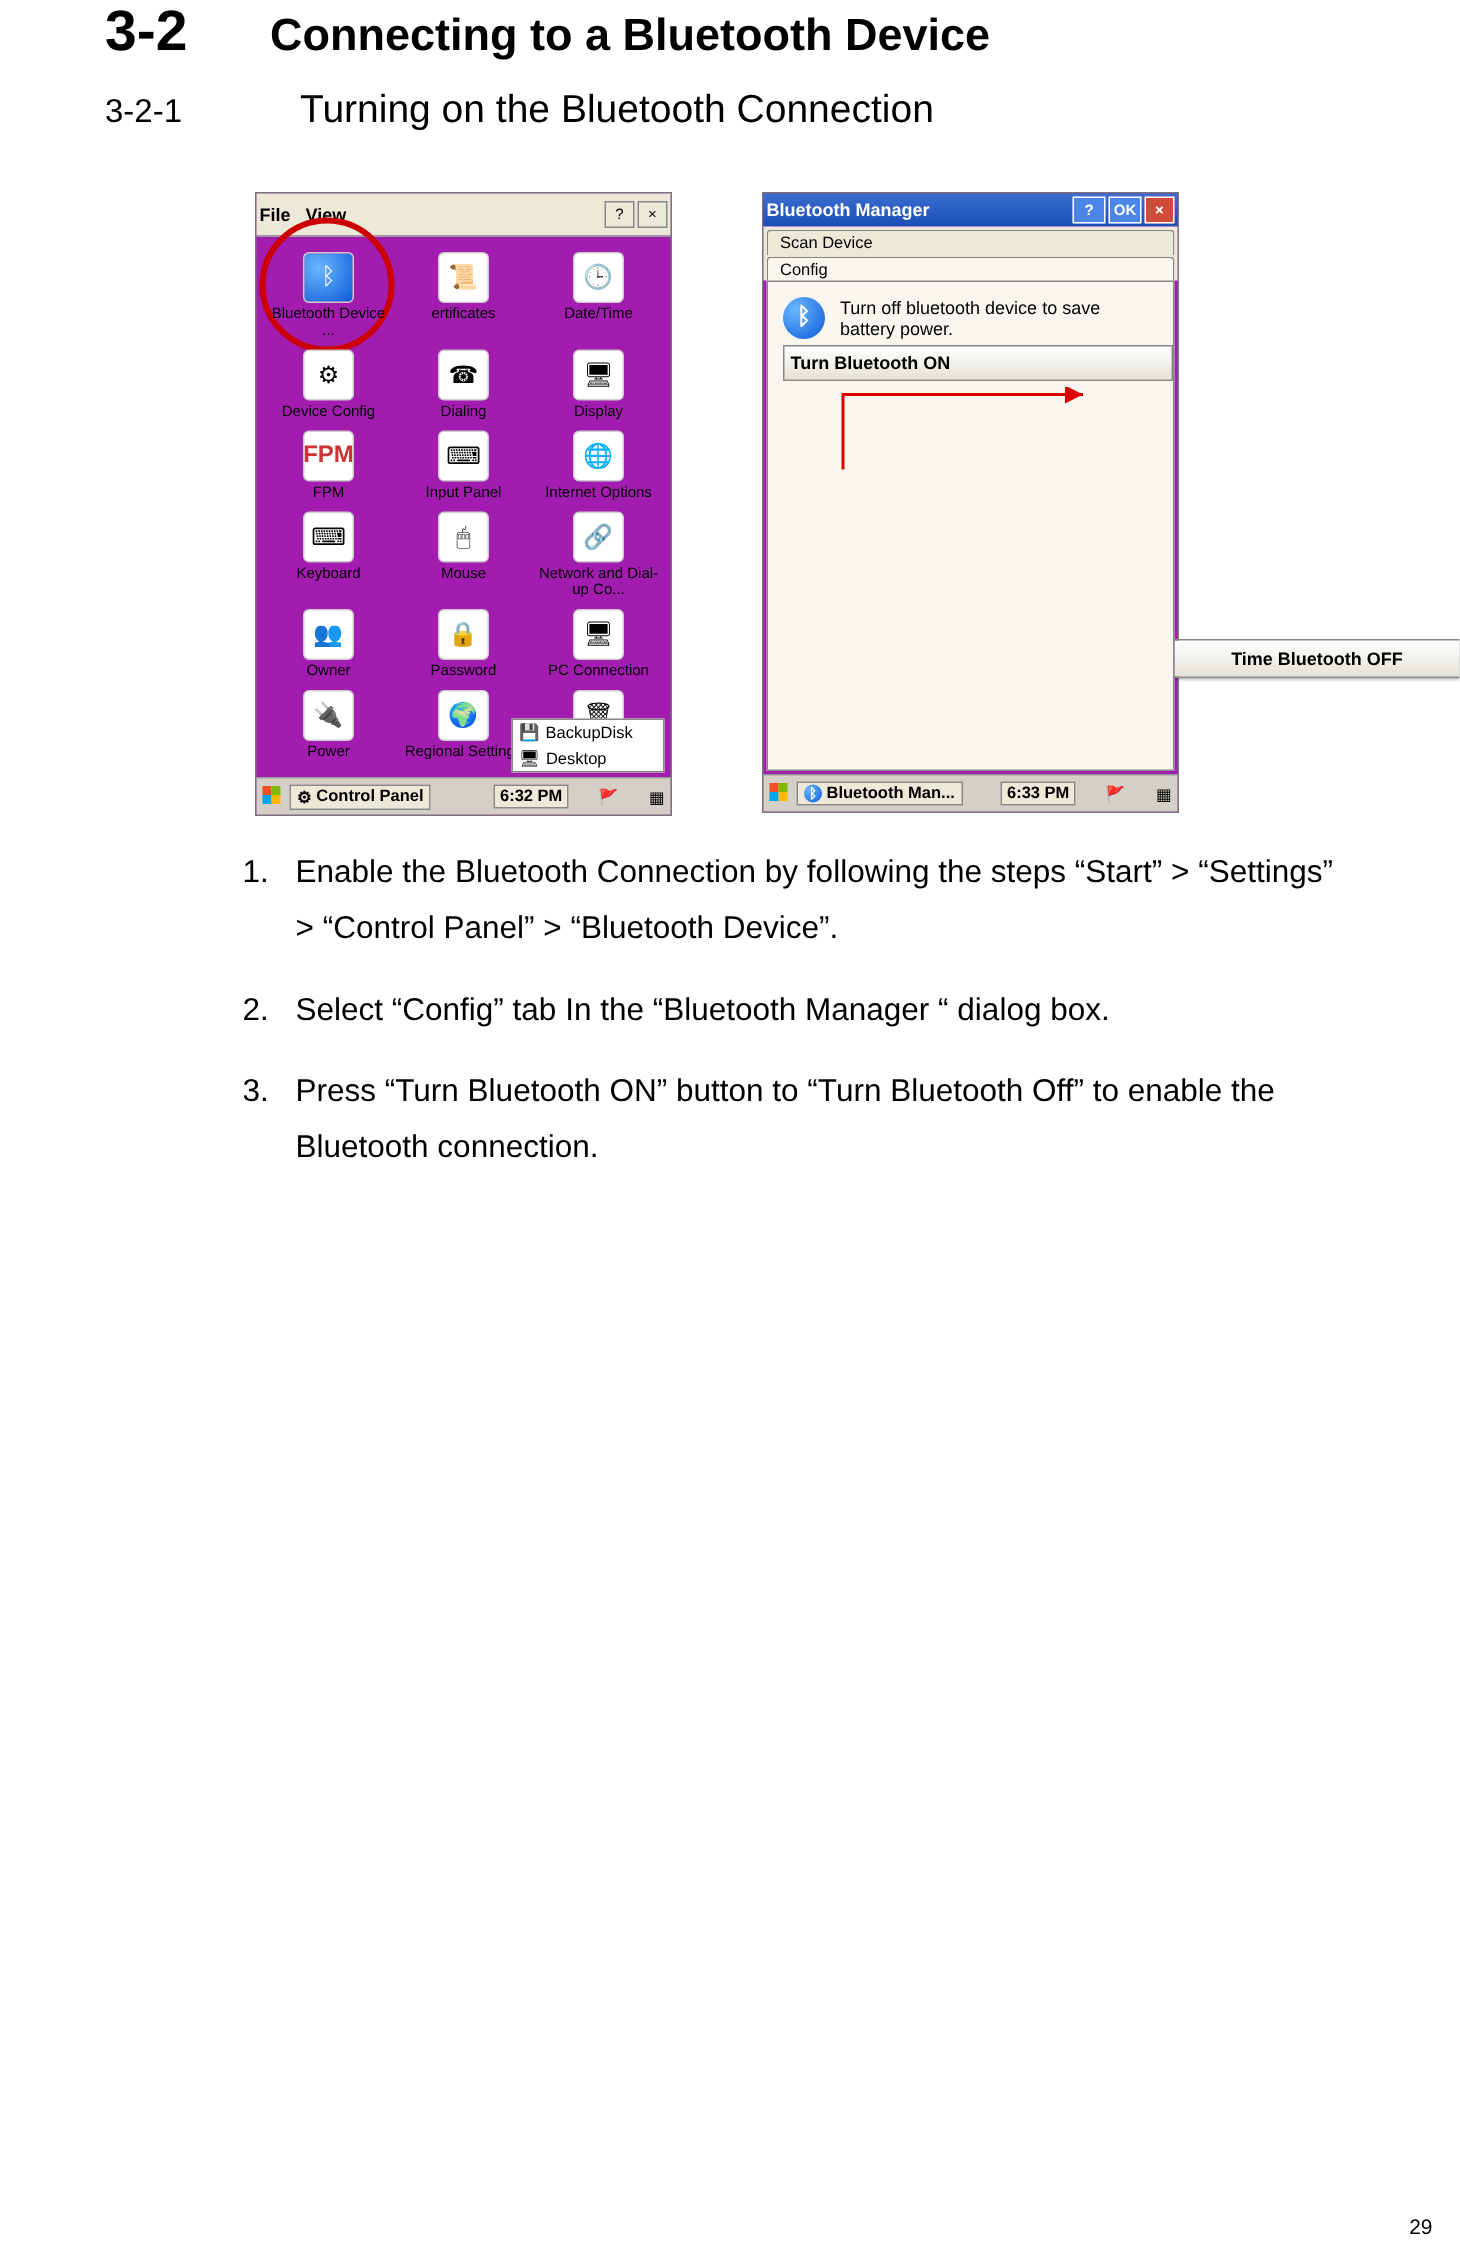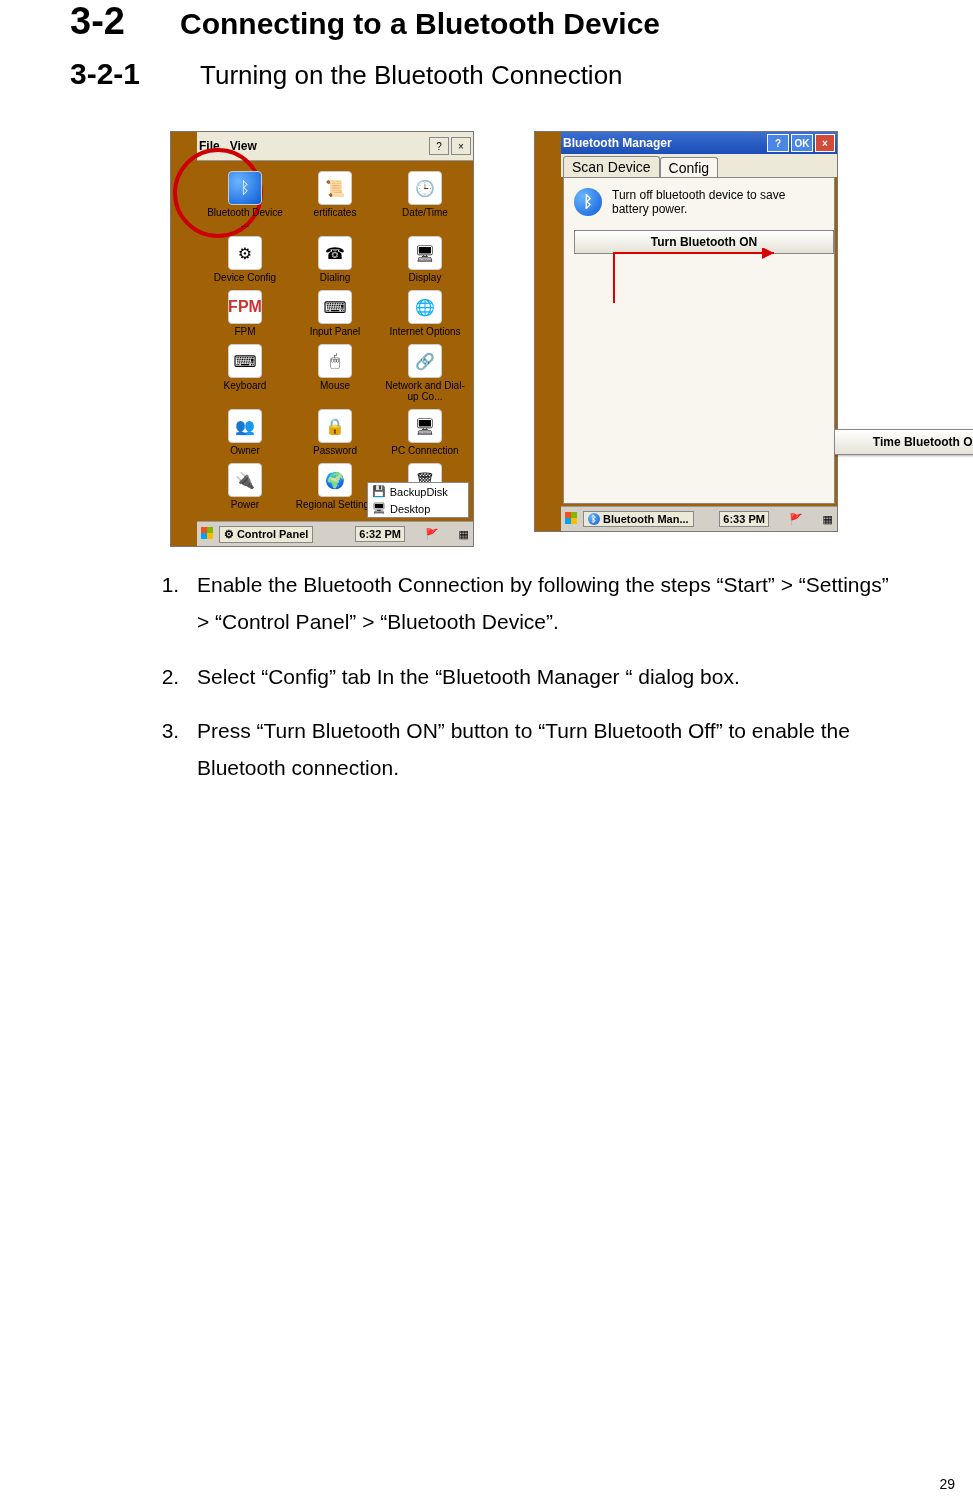--- a/index.html
+++ b/index.html
@@ -22,40 +22,39 @@
   .sec-num {
     font-size: 38px;
     font-weight: bold;
     width: 110px;
   }
   .sec-title {
     font-size: 30px;
     font-weight: bold;
   }
   .sub-num {
-    font-size: 30px;
-    font-weight: bold;
+    font-size: 22px;
+    font-weight: normal;
     width: 130px;
   }
   .sub-title {
     font-size: 26px;
     font-weight: normal;
   }
   .figures {
     display: flex;
     gap: 60px;
     margin: 40px 0 20px 100px;
     position: relative;
   }
   .device {
     width: 276px;
-    background: #a16207;
+    background: #a21caf;
     border: 1px solid #777;
     position: relative;
-    padding-left: 26px;
   }
   .titlebar {
     background: linear-gradient(#ece9d8, #ece9d8);
     height: 24px;
     display: flex;
     align-items: center;
     padding: 2px 2px;
     font-size: 12px;
     gap: 10px;
     border-bottom: 1px solid #999;
@@ -143,23 +142,24 @@
   .bm-close{
     background:#d24a3a;
     border:1px solid #fff;
     width:18px;height:16px;
     display:flex;align-items:center;justify-content:center;
     font-size:10px;font-weight:bold;color:#fff;
   }
   .tabs{
     display:flex;
     gap:0;
-    font-size:14px;
+    font-size:11px;
     background:#ece9d8;
     padding:2px 2px 0 2px;
+    flex-direction:column;
   }
   .tab{
     padding:2px 8px;
     border:1px solid #888;
     border-bottom:none;
     background:#ece9d8;
     border-radius:3px 3px 0 0;
   }
   .tab.active{background:#f8f6ee; position:relative; top:1px;}
   .tabbody{
@@ -172,28 +172,27 @@
     position:relative;
   }
   .bt-row{display:flex; gap:10px; align-items:flex-start;}
   .bt-ball{
     width:28px;height:28px;border-radius:50%;
     background:radial-gradient(circle at 30% 30%, #6bb6ff,#0a5bd8);
     display:flex;align-items:center;justify-content:center;
     color:#fff;font-weight:bold;font-size:16px;
   }
   .wide-btn{
-    margin-top:14px;
+    margin-top:4px;
     width:100%;
     border:1px solid #888;
     background:linear-gradient(#fff,#e4e2d6);
     padding:4px;
     font-size:12px;
     font-weight:bold;
-    text-align:center;
   }
   .arrow{
     position:absolute;
     pointer-events:none;
   }
   .off-callout{
     position:absolute;
     right:-188px;
     top:298px;
     width:180px;

